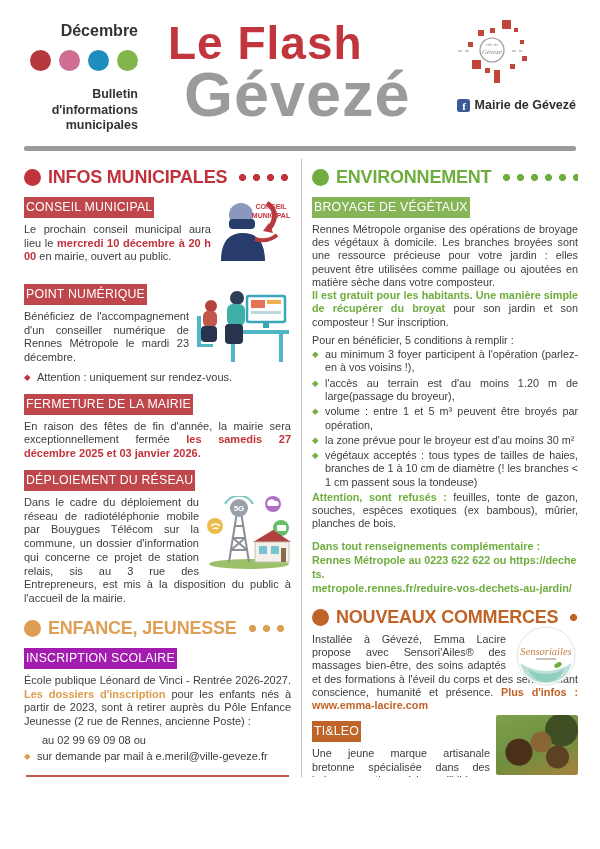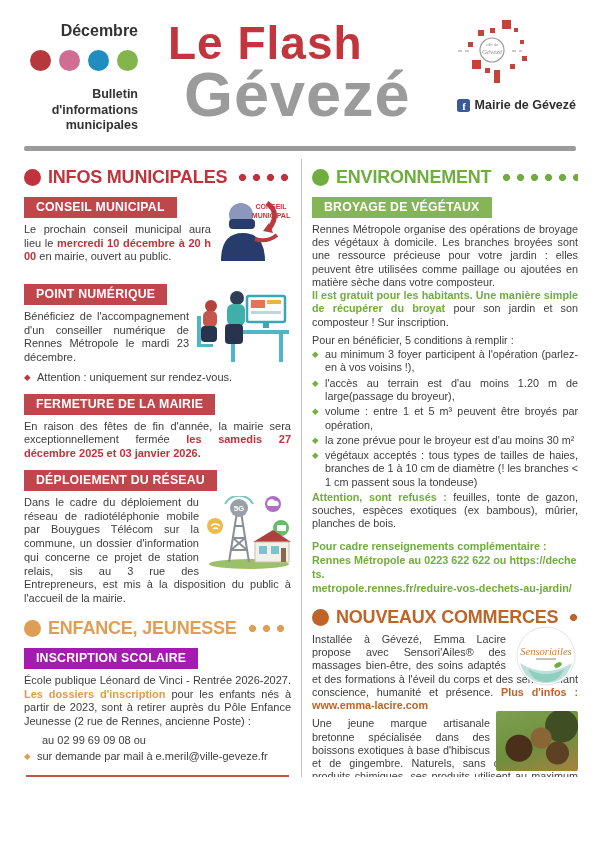--- a/index.html
+++ b/index.html
@@ -36,22 +36,22 @@
   .sh-label{font-size:18px;font-weight:bold;letter-spacing:-.2px;white-space:nowrap;}
   .leader{flex:1;height:9px;margin-left:4px;background-repeat:repeat-x;
           background-image:radial-gradient(circle at 4.5px 4.5px,var(--dotc) 3.3px,transparent 3.8px);
           background-size:14px 9px;}
   .sec-red{color:#c1333c}.sec-red .big-dot{background:#c1333c}.sec-red .leader{--dotc:#c1333c}
   .sec-green{color:#6fae3e}.sec-green .big-dot{background:#6fae3e}.sec-green .leader{--dotc:#6fae3e}
   .sec-orange{color:#de9e53}.sec-orange .big-dot{background:#de9e53}.sec-orange .leader{--dotc:#de9e53}
   .sec-burnt{color:#c06327}.sec-burnt .big-dot{background:#c06327}.sec-burnt .leader{--dotc:#c06327}
   
   .badge-row{margin:9px 0 5px;}
-  .badge{display:inline-block;color:#fff;font-weight:bold;font-size:12.3px;
-         padding:3px 12px 4px;letter-spacing:.2px;}
+  .badge{display:inline-block;color:#fff;font-weight:normal;font-size:12.3px;
+         padding:3px 2px 4px;letter-spacing:.2px;}
   .badge.red{background:#bf474b}.badge.green{background:#85b556}
   .badge.tan{background:#a21caf}.badge.burnt{background:#bf6527}
   
   .hl-red{color:#c1333c;font-weight:bold;}
   .hl-green{color:#6fae3e;font-weight:bold;}
   .hl-orange{color:#dd9c4b;font-weight:bold;}
   .hl-burnt{color:#c06327;font-weight:bold;}
   
   .bullet{position:relative;padding-left:13px;text-align:justify;line-height:1.25;margin:0 0 2px;}
   .col-right .bullet{line-height:1.23;}
@@ -267,21 +267,21 @@
         <p style="margin-bottom:0">Rennes Métropole organise des opérations de broyage des végétaux à domicile. Les branches broyées sont une ressource précieuse pour votre jardin : elles peuvent être utilisées comme paillage ou ajoutées en matière sèche dans votre composteur.</p>
         <p><span class="hl-green">Il est gratuit pour les habitants. Une manière simple de récupérer du broyat</span><span> pour son jardin et son composteur ! Sur inscription.</span></p>
         <p style="margin-bottom:1px">Pour en bénéficier, 5 conditions à remplir :</p>
         <div class="bullet b-green"><span>au minimum 3 foyer participent à l'opération (parlez-en à vos voisins !),</span></div>
         <div class="bullet b-green"><span>l'accès au terrain est d'au moins 1.20 m de large(passage du broyeur),</span></div>
         <div class="bullet b-green"><span>volume : entre 1 et 5 m³ peuvent être broyés par opération,</span></div>
         <div class="bullet b-green"><span>la zone prévue pour le broyeur est d'au moins 30 m²</span></div>
         <div class="bullet b-green"><span>végétaux acceptés : tous types de tailles de haies, branches de 1 à 10 cm de diamètre (! les branches &lt; 1 cm passent sous la tondeuse)</span></div>
         <p style="margin-top:2px"><span class="hl-green">Attention, sont refusés :</span><span> feuilles, tonte de gazon, souches, espèces exotiques (ex bambous), mûrier, planches de bois.</span></p>
         <div class="green-info">
-          <div>Pour cadre renseignements complémentaire :</div>
+          <div>Dans tout renseignements complémentaire :</div>
           <div>Rennes Métropole au 0223 622 622 ou https://dechets.</div>
           <div>metropole.rennes.fr/reduire-vos-dechets-au-jardin/</div>
         </div>
       </div>
 
       <div class="section-head sec-burnt">
         <span class="big-dot"></span>
         <span class="sh-label">NOUVEAUX COMMERCES</span>
         <span class="leader"></span>
       </div>
@@ -295,20 +295,21 @@
           <text x="32" y="30" font-size="10.5" font-style="italic" fill="#c87f3e" text-anchor="middle" font-family="Liberation Serif, serif">Sensoriailes</text>
           <rect x="22" y="33" width="20" height="2" fill="#c9c2b5"></rect>
         </svg>
         <p>
           <span class="spacer-r" style="width:72px;height:32px"></span>
           <span>Installée à Gévezé, Emma Lacire propose avec Sensori'Ailes® des massages bien-être, des soins adaptés et des formations à l'éveil du corps et des sens, mêlant conscience, humanité et présence. </span><span class="hl-burnt">Plus d'infos : www.emma-lacire.com</span>
         </p>
       </div>
 
       <div class="media-wrap">
+        <div class="badge-row"><span class="badge burnt">TI&amp;LEO</span></div>
         <div class="tileo-photo abs-art" style="top:-6px"></div>
         <p style="margin-bottom:2px">
           <span class="spacer-r" style="width:88px;height:30px"></span>
           <span>Une jeune marque artisanale bretonne spécialisée dans des boissons exotiques à base d'hibiscus et de gingembre. Naturels, sans conservateurs ni produits chimiques, ses produits utilisent au maximum des ingrédients issus de l'agriculture biologique. L'hibiscus et le gingembre sont reconnus pour leurs propriétés antioxydantes, énergisantes et tonifiantes. Son ambition : offrir des boissons originales, savoureuses et alternatives.</span>
         </p>
 
       </div>
 
     </section>
   </main>

